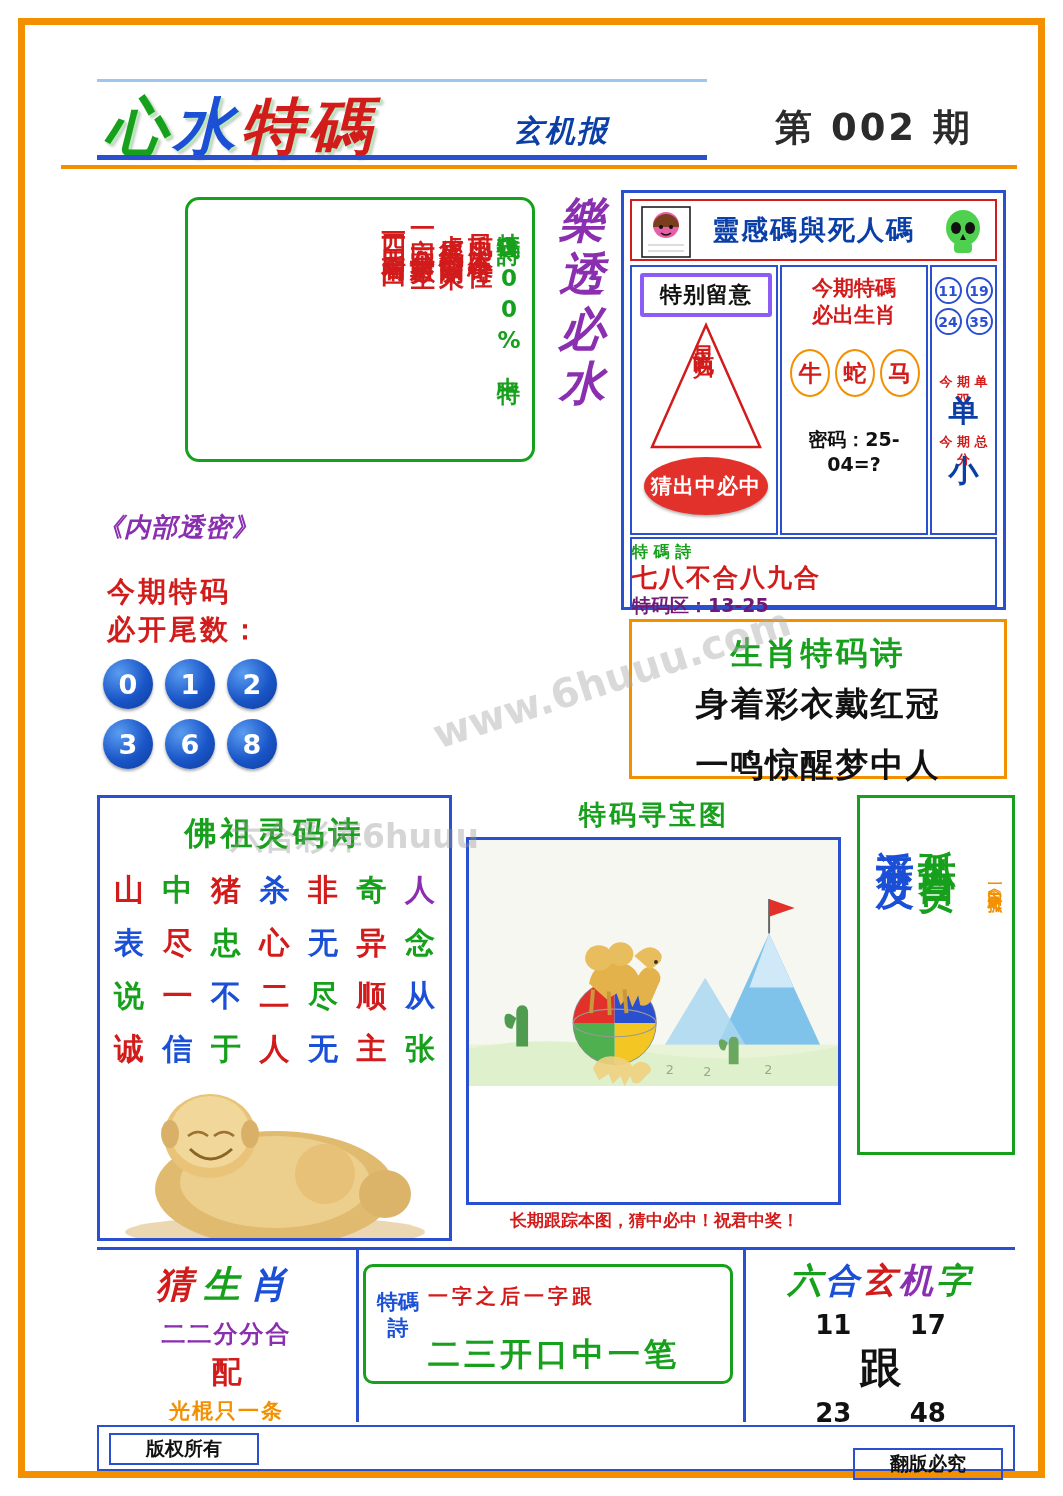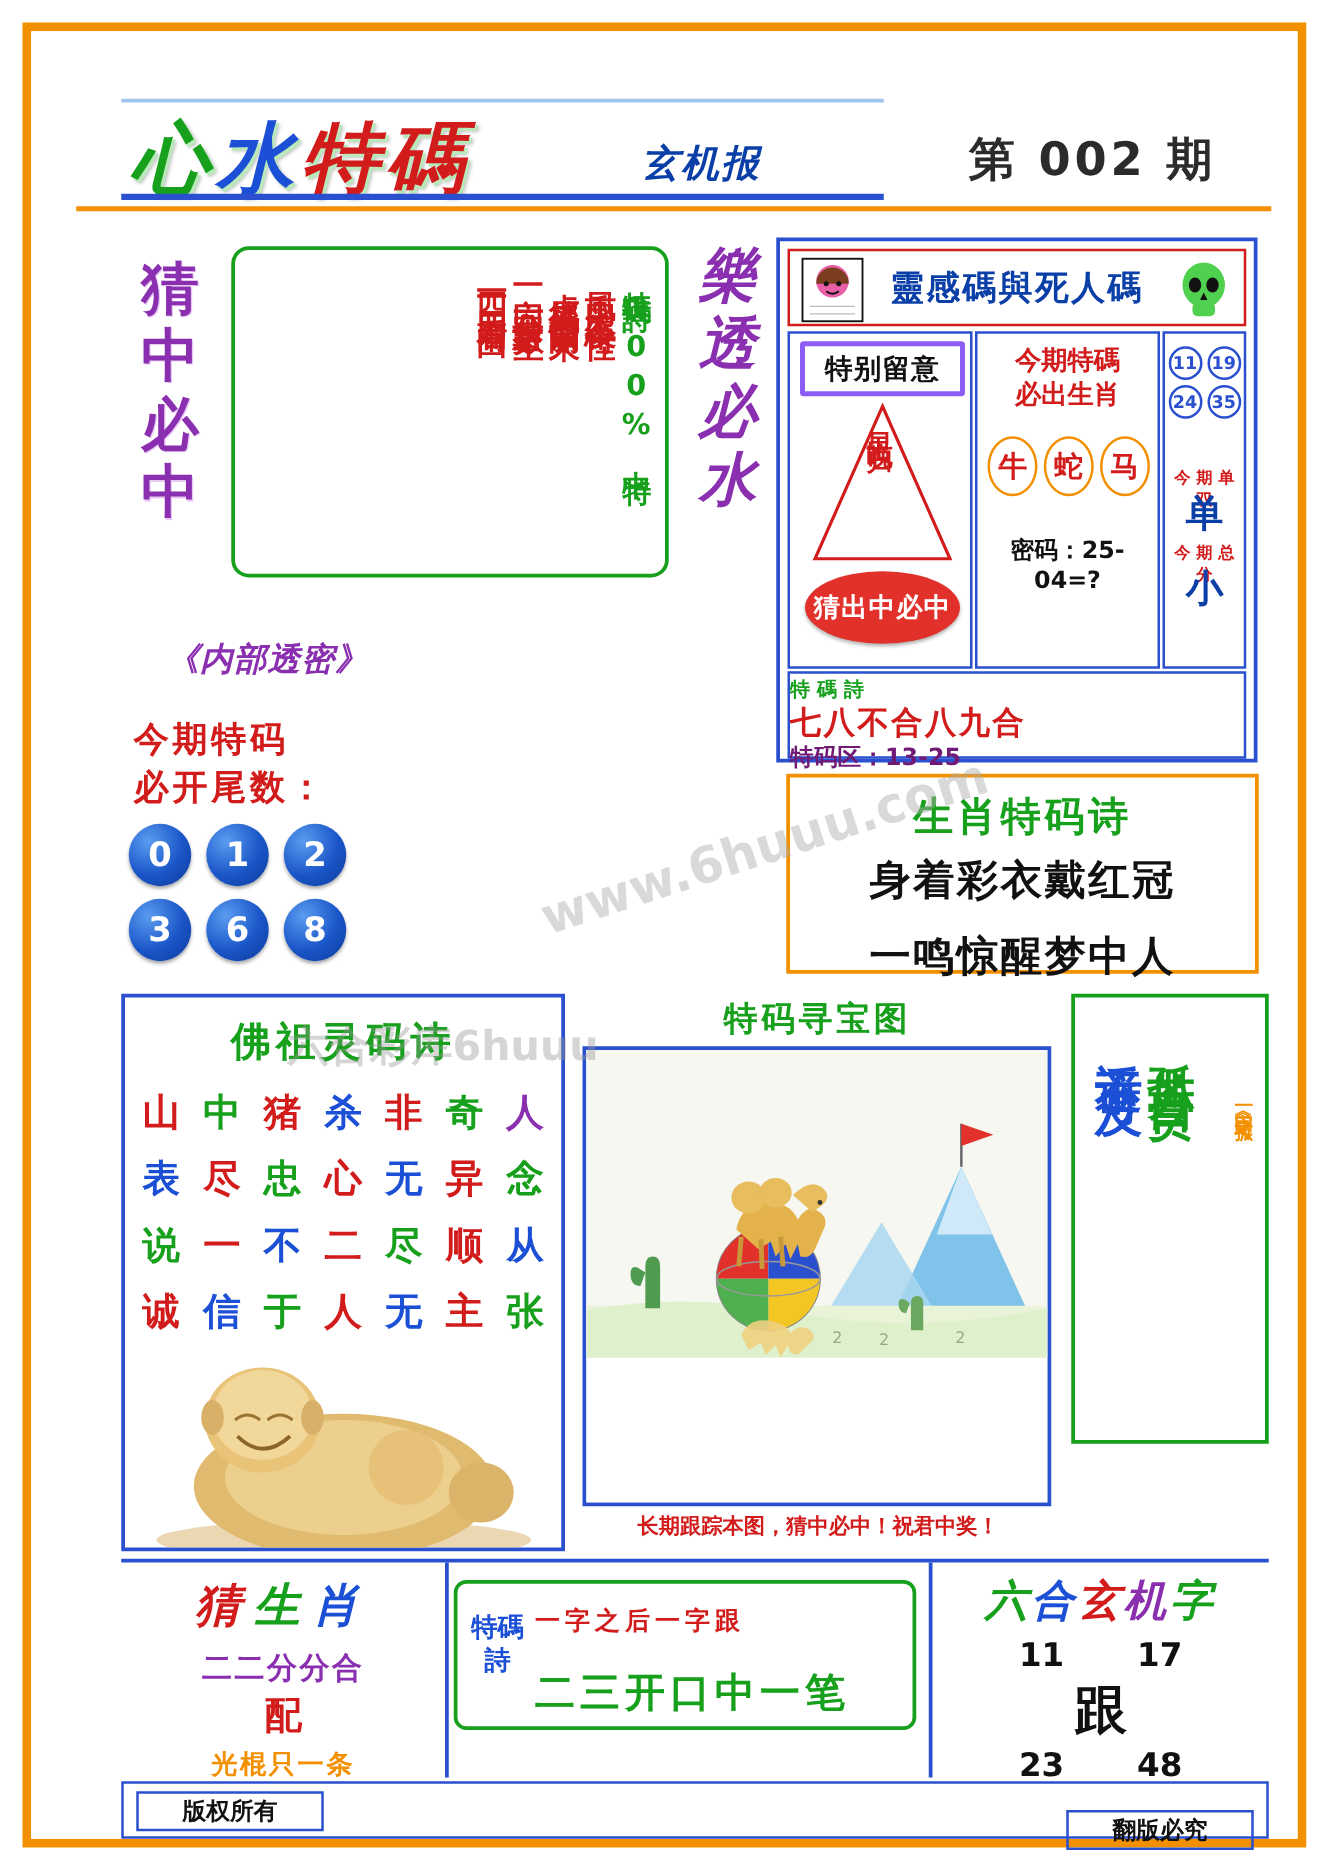--- a/index.html
+++ b/index.html
@@ -318,21 +318,20 @@
 
   
   .inside-title {
     position: absolute;
     left: 72px; top: 485px;
     font-size: 26px;
     font-weight: bold;
     color: #8a2fb0;
     font-style: italic;
     letter-spacing: 1px;
-    margin-left: 36px;
   }
   .inside-l1 {
     position: absolute;
     left: 82px; top: 548px;
     font-size: 28px; font-weight: bold; color: #d21b1b;
     letter-spacing: 3px;
   }
   .inside-l2 {
     position: absolute;
     left: 82px; top: 586px;
@@ -609,21 +608,20 @@
       <div class="logo-rule2"></div>
       <div class="logo-main">
         <span>心</span><span class="ch2">水</span><span class="ch3">特</span><span class="ch4">碼</span>
       </div>
       <div class="logo-sub">玄机报</div>
       <div class="logo-rule"></div>
       <div class="issue">第 002 期</div>
     </div>
     <div class="head-sep"></div>
 
-    <div class="guess-vert">猜中必中</div>
 
     <div class="poem-box">
       <div class="poem-cols">
         <div class="pcol title">特碼詩（100%中特）</div>
         <div class="pcol c1">風雨人生不奇怪</div>
         <div class="pcol c2">虎後馬前當開來</div>
         <div class="pcol c3">一六同宗吉數生</div>
         <div class="pcol c4">四一一四看兩回</div>
       </div>
     </div>

